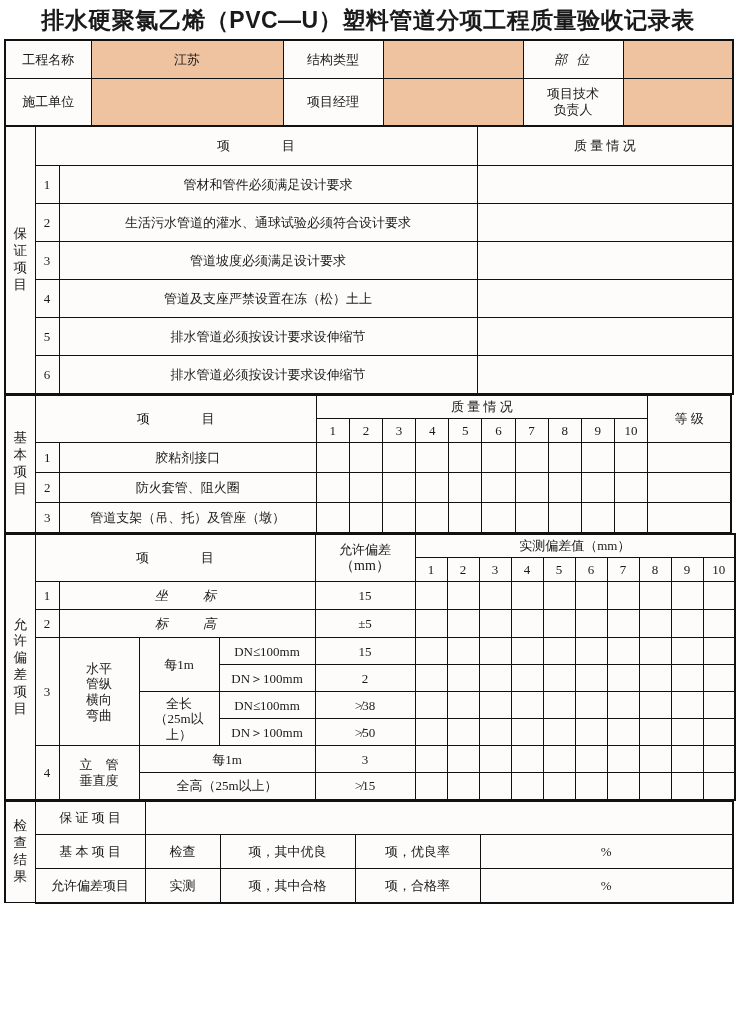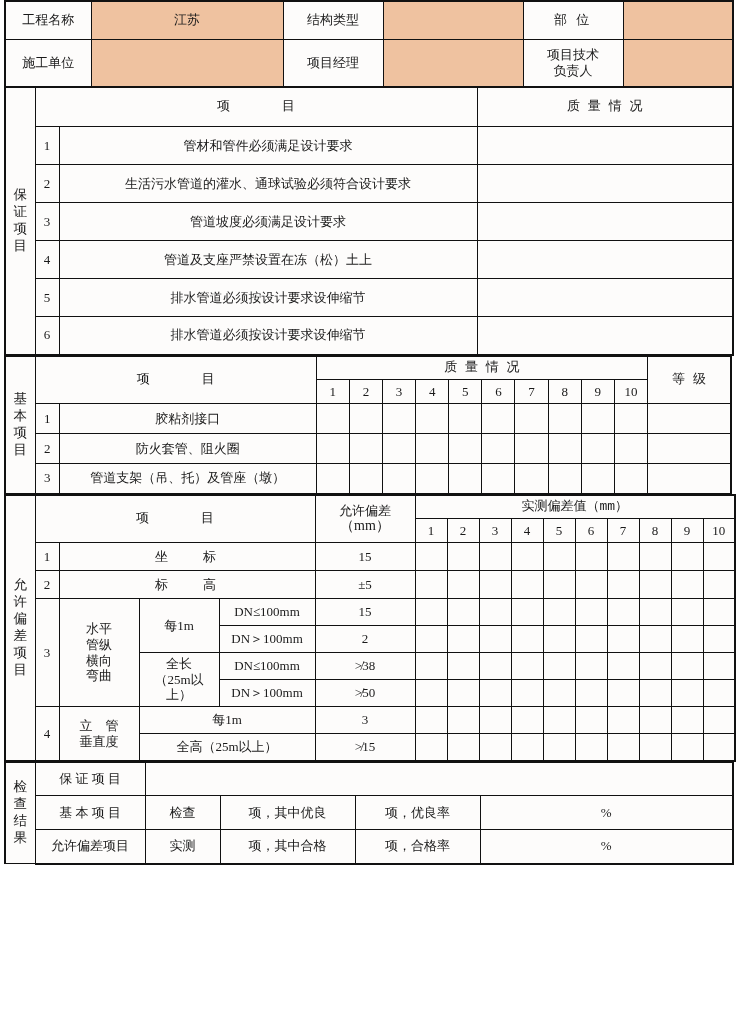--- a/index.html
+++ b/index.html
@@ -54,44 +54,45 @@
   .thick-bottom { border-bottom-width: 2px !important; }
   .thick-left { border-left-width: 2px !important; }
   .thick-right { border-right-width: 2px !important; }
 
   .peach { background: #efc2a0 !important; }
   .white { background: #fdfcfb !important; }
 
   .lbl { font-size: 13.5px; }
   .left { text-align: left; padding-left: 7px; }
   .num { font-size: 13px; }
-  .sp3 { letter-spacing: 3px; }
+  .sp3 { letter-spacing: 3px; font-style: italic; }
 
   
   .vlabel {
     font-size: 13.5px;
     line-height: 1.25;
     letter-spacing: 0;
   }
   .vlabel span { display: block; }
 
   .wrapcell {
     font-size: 13px;
     line-height: 1.2;
   }
   .wrapcell span { display: block; }
 
-  .hdrbig { font-size: 14px; font-family: Liberation Mono, monospace; }
+  .hdrbig { font-size: 14px; }
   .smallmm { font-size: 14px; }
 </style>
 </head>
 <body>
 
 <div class="page">
 
+  <div class="title">排水硬聚氯乙烯（PVC—U）塑料管道分项工程质量验收记录表</div>
 
   <table class="grid">
     <colgroup>
       <col style="width:86px">
         <col style="width:192px">
       <col style="width:100px">
         <col style="width:140px">
       <col style="width:100px">
         <col style="width:110px">
     </colgroup>

